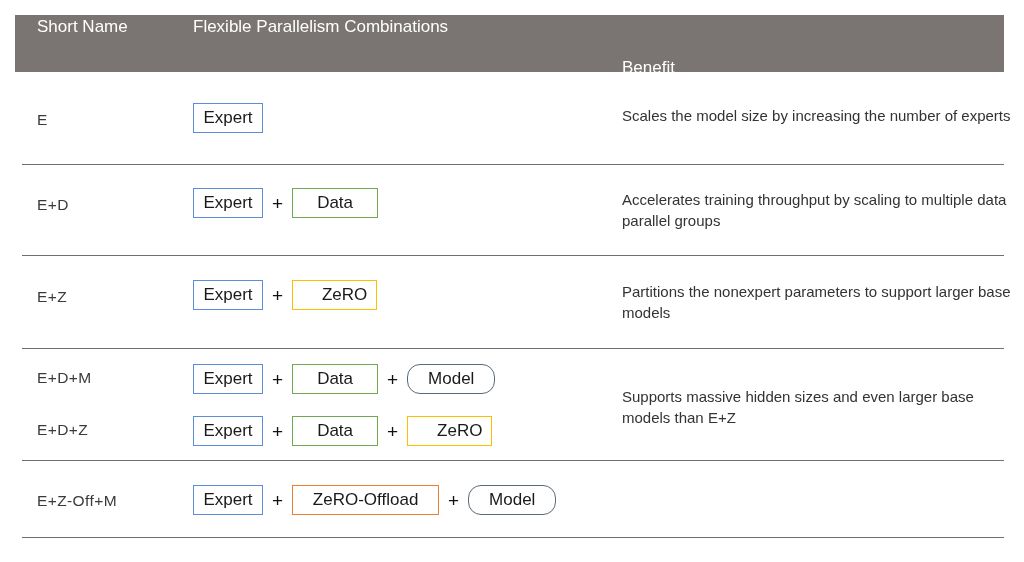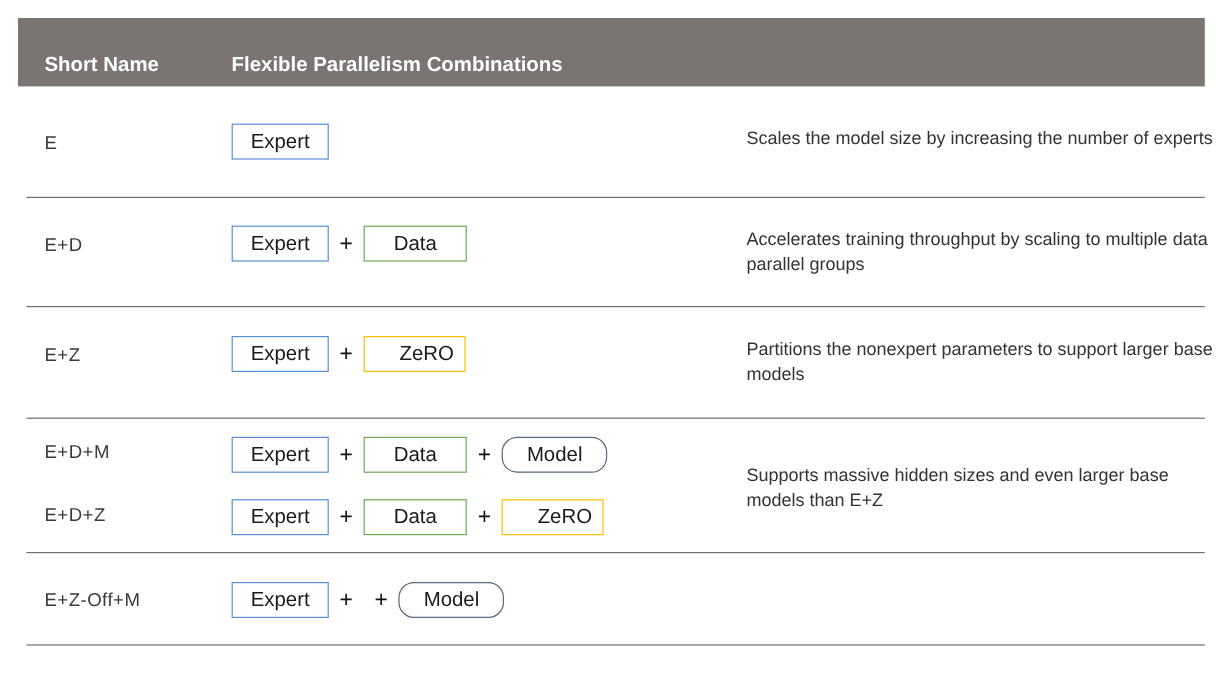--- a/index.html
+++ b/index.html
@@ -29,24 +29,24 @@
     position: absolute;
     left: 0;
     top: 0;
     width: 989px;
     height: 57px;
     background: #7a7572;
     box-sizing: border-box;
   }
   .th {
     position: absolute;
-    top: 29px;
+    top: 2px;
     font-size: 17px;
     color: #ffffff;
-    font-weight: 700;
+    font-weight: 400;
     white-space: nowrap;
   }
   .th-short  { left: 22px; }
   .th-combos { left: 178px; }
   .th-benefit{ left: 607px; margin-top: 41px; }
 
   
   .row {
     position: absolute;
     left: 0;
@@ -81,21 +81,21 @@
     box-sizing: border-box;
     height: 30px;
     line-height: 27px;
     text-align: center;
     font-size: 17px;
     color: #1a1a1a;
     background: #ffffff;
     border: 1.6px solid #999;
     white-space: nowrap;
   }
-  .pill.expert   { border-color: #5b8ed6; width: 81px; }
+  .pill.expert   { border-color: #5b8ed6; width: 70px; }
   .pill.data     { border-color: #6fa84f; width: 86px; }
   .pill.zero     { border-color: #ffbf00; width: 85px; padding-left: 20px; }
   .pill.model    { border-color: #5a6978; width: 88px; border-radius: 13px; }
   .pill.zerooff  { border-color: #ed7d31; width: 147px; }
 
   .plus {
     font-size: 19px;
     color: #111;
     padding: 0 9px;
     line-height: 1;
@@ -174,19 +174,20 @@
 
     <div class="benefit" style="top:39px;">Supports massive hidden sizes and even larger base models than E+Z</div>
   </div>
   <div class="sep" style="top:445px;"></div>
 
   <div class="row" style="top:445px;height:92px;">
     <div class="shortname" style="top:32px;">E+Z-Off+M</div>
     <div class="combo" style="top:25px;">
       <span class="pill expert">Expert</span>
       <span class="plus">+</span>
+      <span class="pill zerooff">ZeRO-Offload</span>
       <span class="plus">+</span>
       <span class="pill model">Model</span>
     </div>
   </div>
   <div class="sep" style="top:522px;"></div>
 
 </div>
 
 </body></html>

